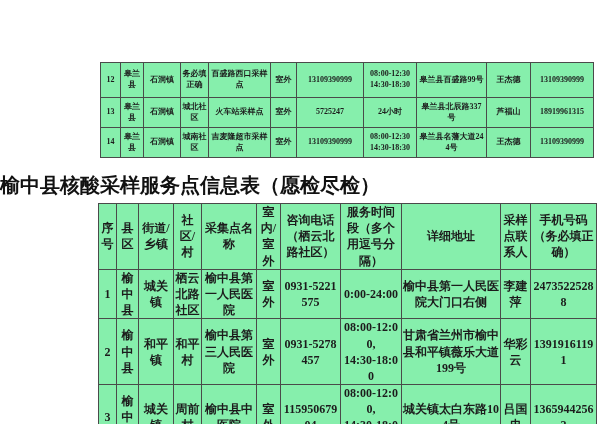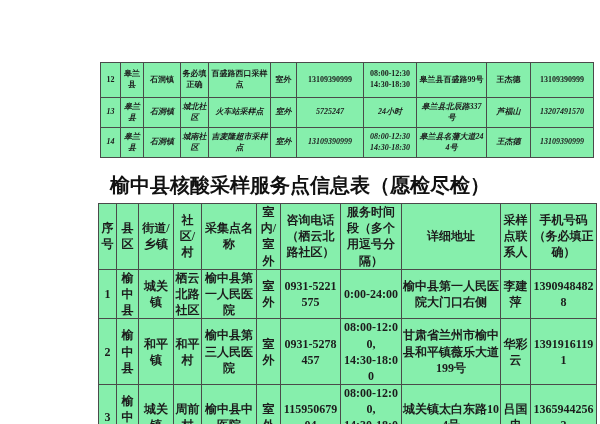--- a/index.html
+++ b/index.html
@@ -13,29 +13,29 @@
   table { border-collapse:collapse; table-layout:fixed; position:absolute; background:#86efac;margin-left:48px; }
   td,th {
     border:1px solid #4a4a4a;
     text-align:center; vertical-align:middle;
     font-weight:bold; color:#1c1c1c;
     white-space:pre-line; word-break:break-all;
     padding:0 1px; line-height:1.35;
   }
   #table-gaolan { left:52px; top:62px; font-size:8px; }
   #table-gaolan .r { height:35px; }
-  #table-gaolan .r2, #table-gaolan .r3 { height:30px;font-style:italic; }
+  #table-gaolan .r2, #table-gaolan .r3 { height:30px; }
   #table-yuzhong { left:50px; top:203px; font-size:12px; }
   #table-yuzhong .hr { height:54px; }
   #table-yuzhong .d1 { height:30px; }
   #table-yuzhong .d2 { height:34px; }
   #table-yuzhong .d3 { height:26px; }
   .doc-title {
     position:absolute; top:172px; left:0; width:600px;
-    text-align:center; font-size:20px; font-weight:bold;
+    font-size:20px; font-weight:bold;
     color:#111;
   }
 </style>
 </head>
 <body>
 
 <div class="page">
 
   <table id="table-gaolan">
     <colgroup>
@@ -70,21 +70,21 @@
       <td>13</td>
       <td>皋兰县</td>
       <td>石洞镇</td>
       <td>城北社区</td>
       <td>火车站采样点</td>
       <td>室外</td>
       <td>5725247</td>
       <td>24小时</td>
       <td>皋兰县北辰路337号</td>
       <td>芦福山</td>
-      <td>13207491570</td>
+      <td>18919961315</td>
     </tr>
     <tr class="r r3">
       <td>14</td>
       <td>皋兰县</td>
       <td>石洞镇</td>
       <td>城南社区</td>
       <td>吉麦隆超市采样点</td>
       <td>室外</td>
       <td>13109390999</td>
       <td>08:00-12:30
@@ -130,21 +130,21 @@
       <td>1</td>
       <td>榆中县</td>
       <td>城关镇</td>
       <td>栖云北路社区</td>
       <td>榆中县第一人民医院</td>
       <td>室外</td>
       <td>0931-5221575</td>
       <td>0:00-24:00</td>
       <td>榆中县第一人民医院大门口右侧</td>
       <td>李建萍</td>
-      <td>13909484828</td>
+      <td>24735225288</td>
     </tr>
     <tr class="d2">
       <td>2</td>
       <td>榆中县</td>
       <td>和平镇</td>
       <td>和平村</td>
       <td>榆中县第三人民医院</td>
       <td>室外</td>
       <td>0931-5278457</td>
       <td>08:00-12:00,

